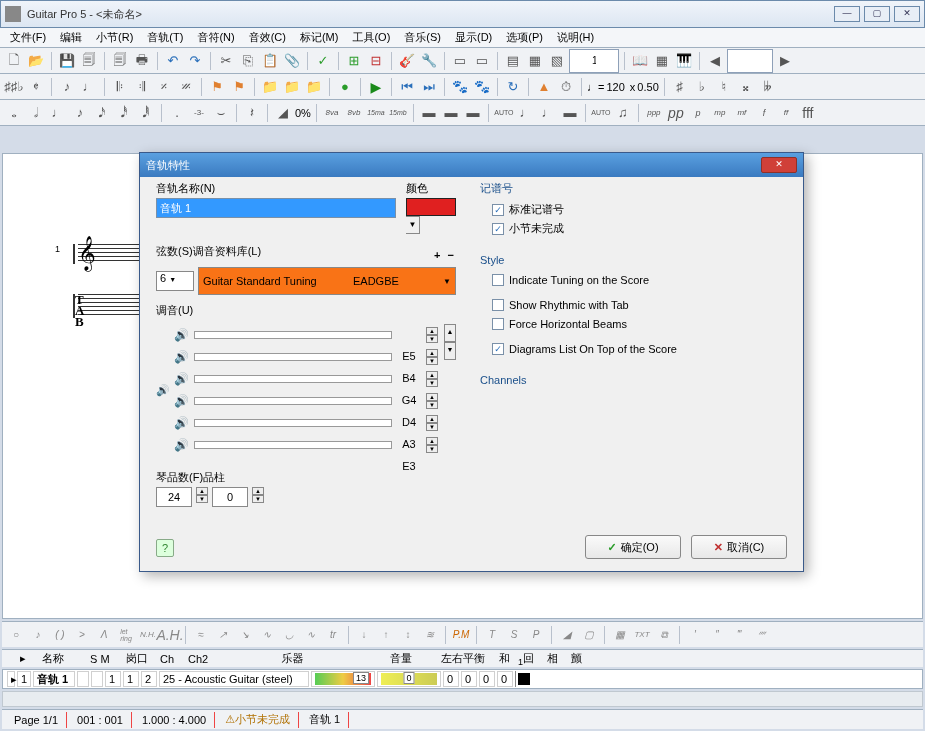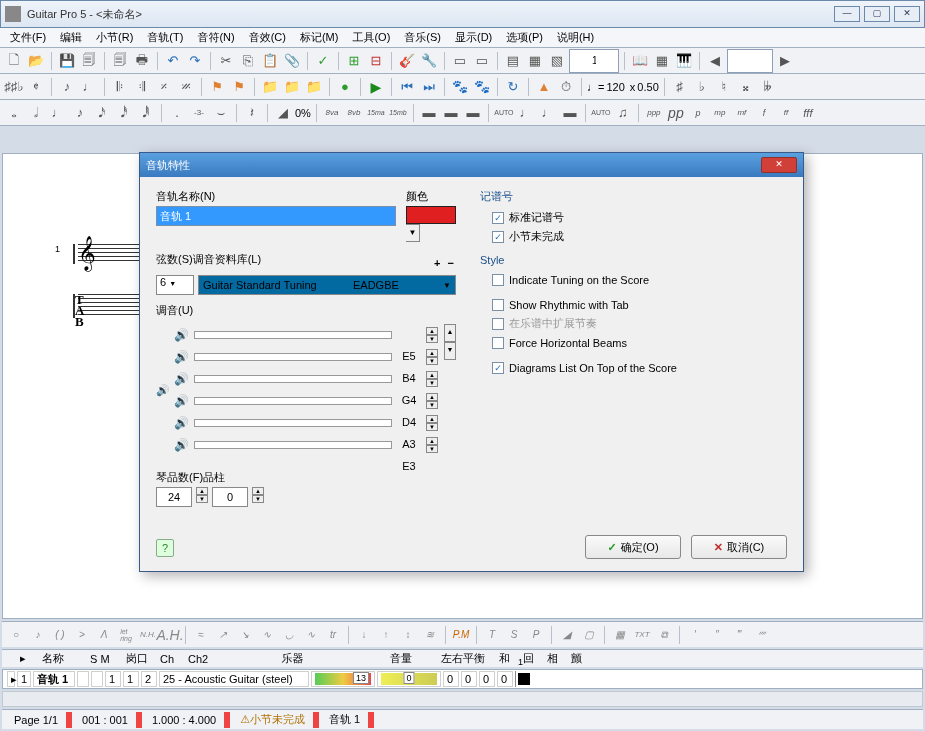--- a/index.html
+++ b/index.html
@@ -35,50 +35,50 @@
 .staff .stave { height: 4px; border-top: 1px solid #333; }
 .staff .clef { font-size: 30px; position: absolute; left: 5px; top: -8px; font-family: serif; }
 .staff .tab { position: absolute; left: 2px; top: 50px; font-family: serif; font-weight: bold; font-size: 13px; line-height: 11px; }
 .staff-right { position: absolute; right: 20px; top: 80px; width: 90px; }
 
 
 .dialog { position: absolute; left: 139px; top: 152px; width: 665px; height: 420px; background: #f0f0f0; border: 1px solid #3a5a8a; box-shadow: 4px 4px 12px rgba(0,0,0,0.3); }
 .dlg-title { height: 24px; background: linear-gradient(#5aa0e0, #3a7ac0); color: #fff; display: flex; align-items: center; padding: 0 6px; font-size: 12px; }
 .dlg-title .spacer { flex: 1; }
 .dlg-close { width: 36px; height: 16px; background: #d04038; border: 1px solid #903028; border-radius: 2px; color: #fff; text-align: center; line-height: 12px; font-size: 9px; }
-.dlg-body { padding: 12px 16px; display: flex; gap: 24px; }
+.dlg-body { padding: 4px 16px; display: flex; gap: 24px; }
 .dlg-left { width: 300px; }
 .dlg-right { width: 290px; }
 
 .field-label { margin-bottom: 2px; }
 .text-input { width: 240px; height: 20px; border: 1px solid #7a90a8; padding: 1px 3px; }
 .text-input.selected { background: #3399ff; color: #fff; }
 .color-swatch { display: inline-block; width: 50px; height: 18px; background: #e02020; border: 1px solid #222; vertical-align: top; }
 .color-arrow { display: inline-block; width: 14px; height: 18px; border: 1px solid #888; border-left: none; text-align: center; line-height: 16px; font-size: 8px; }
 
 .row { display: flex; align-items: center; gap: 4px; margin-top: 6px; }
 .num-sel { width: 38px; height: 20px; border: 1px solid #888; background: #fff; padding: 0 3px; }
-.combo { flex: 1; height: 20px; border: 1px solid #888; background: #0369a1; display: flex; align-items: center; padding: 0 4px; }
+.combo { flex: 1; height: 28px; border: 1px solid #888; background: #f97316; display: flex; align-items: center; padding: 0 4px; }
 .combo .arrow { margin-left: auto; font-size: 8px; }
 .plusminus { font-weight: bold; letter-spacing: 2px; }
 
 .tuning-area { margin-top: 6px; }
 .string-row { display: flex; align-items: center; gap: 4px; height: 22px; }
 .string-row .speaker { width: 16px; color: #d09020; font-size: 12px; text-align: center; }
 .string-slider { flex: 1; height: 8px; background: #fff; border: 1px solid #999; position: relative; }
 .string-note { width: 26px; text-align: center; margin-top: 42px; }
 .spinner { width: 12px; height: 16px; display: flex; flex-direction: column; }
 .spinner div { flex: 1; border: 1px solid #888; font-size: 6px; text-align: center; line-height: 6px; background: #eee; }
 .big-spinner { width: 12px; height: 36px; margin-left: 6px; display: flex; flex-direction: column; }
 .big-spinner div { flex: 1; border: 1px solid #888; font-size: 7px; text-align: center; line-height: 14px; background: #eee; }
 
 .frets-row { display: flex; align-items: center; gap: 8px; margin-top: 14px; }
 .num-input { width: 36px; height: 20px; border: 1px solid #888; text-align: center; }
 
-.section-title { color: #1a4f8a; font-weight: normal; margin-bottom: 4px; margin-top: 8px; }
+.section-title { color: #1a4f8a; font-weight: normal; margin-bottom: 4px; margin-top: 16px; }
 .section-title:first-child { margin-top: 0; }
 .chk-row { display: flex; align-items: center; gap: 5px; height: 19px; padding-left: 12px; }
 .chk { width: 12px; height: 12px; border: 1px solid #7a90a8; background: #fff; display: flex; align-items: center; justify-content: center; font-size: 9px; color: #2a6fba; }
 .chk.disabled { color: #aaa; }
 .chk-row.disabled { color: #999; }
 
 .dlg-buttons { position: absolute; bottom: 12px; right: 16px; display: flex; gap: 10px; }
 .dlg-btn { width: 96px; height: 24px; border: 1px solid #888; border-radius: 3px; background: linear-gradient(#fafafa, #e8e8e8); display: flex; align-items: center; justify-content: center; gap: 4px; }
 .dlg-btn .chk-icon { color: #2a9c2a; font-weight: bold; }
 .dlg-btn .x-icon { color: #c03030; font-weight: bold; }
@@ -96,21 +96,21 @@
 .trackrow .cell { border: 1px solid #d0d0d0; height: 16px; padding: 0 3px; display: flex; align-items: center; }
 .trackrow .instr { flex: 0 0 150px; }
 .vol-bar { width: 56px; height: 12px; background: linear-gradient(to right, #5c5, #ec4, #e44); position: relative; }
 .vol-bar::after { content: attr(data-val); position: absolute; right: 2px; top: -1px; font-size: 9px; background: #fff; border: 1px solid #888; padding: 0 2px; }
 .pan-bar { width: 56px; height: 12px; background: linear-gradient(to right, #ee5, #cc5); position: relative; }
 .pan-bar::after { content: attr(data-val); position: absolute; left: 50%; top: -1px; transform: translateX(-50%); font-size: 9px; background: #fff; border: 1px solid #888; padding: 0 2px; }
 .timeline { flex: 1; background: #fff; border-left: 1px solid #888; height: 16px; position: relative; }
 .timeline .marker { position: absolute; left: 2px; top: 2px; width: 12px; height: 12px; background: #000; }
 
 .statusbar { position: absolute; left: 2px; right: 2px; bottom: 2px; height: 20px; background: #f0f2f5; border-top: 1px solid #a0b0c0; display: flex; align-items: center; padding: 0 4px; gap: 2px; font-size: 10px; }
-.statusbar .seg { border-right: 6px solid #ef4444; padding: 0 8px; height: 16px; display: flex; align-items: center; }
+.statusbar .seg { border-right: 1px solid #ef4444; padding: 0 8px; height: 16px; display: flex; align-items: center; }
 .statusbar .warn { color: #b07000; }
 .statusbar .warn::before { content: "⚠ "; }
 .scrollbar-h { height: 16px; background: #e8ecf0; border: 1px solid #c0c8d0; }
 </style>
 </head>
 <body>
 
 <div class="titlebar">
   <div class="app-icon"></div>
   <div class="title">Guitar Pro 5 - &lt;未命名&gt;</div>
@@ -258,21 +258,21 @@
   <div class="tbtn" style="font-size:7px">AUTO</div>
   <div class="tbtn">♫</div>
   <div class="tsep"></div>
   <div class="tbtn" style="font-size:8px;font-style:italic">ppp</div>
   <div class="tbtn" style="font-size:14px;font-style:italic">pp</div>
   <div class="tbtn" style="font-size:9px;font-style:italic">p</div>
   <div class="tbtn" style="font-size:8px;font-style:italic">mp</div>
   <div class="tbtn" style="font-size:8px;font-style:italic">mf</div>
   <div class="tbtn" style="font-size:9px;font-style:italic">f</div>
   <div class="tbtn" style="font-size:8px;font-style:italic">ff</div>
-  <div class="tbtn" style="font-size:11px;font-style:italic">fff</div>
+  <div class="tbtn" style="font-size:14px;">fff</div>
 </div>
 
 <div class="workarea">
   <div class="score">
     <div class="staff">
       <span class="linenum">1</span>
       <div class="lines">
         <div class="stave"></div>
           <div class="stave"></div>
           <div class="stave"></div>
@@ -442,34 +442,31 @@
       <div class="section-title">Style</div>
       <div class="chk-row">
           <div class="chk"></div>
           <span>Indicate Tuning on the Score</span>
         </div>
       <div style="height:6px"></div>
       <div class="chk-row">
           <div class="chk"></div>
           <span>Show Rhythmic with Tab</span>
         </div>
-      <div class="chk-row disabled">
-          <div class="chk disabled"></div>
-          <span>在乐谱中扩展节奏</span>
-        </div>
       <div class="chk-row">
           <div class="chk"></div>
           <span>Force Horizontal Beams</span>
         </div>
       <div style="height:6px"></div>
       <div class="chk-row">
           <div class="chk">✓</div>
           <span>Diagrams List On Top of the Score</span>
         </div>
 
+      <div class="section-title">Channels</div>
     </div>
   </div>
 
   <div class="help-icon">?</div>
   <div class="dlg-buttons">
     <div class="dlg-btn">
         <span class="chk-icon">✓</span>
         <span>确定(O)</span>
       </div>
     <div class="dlg-btn">

